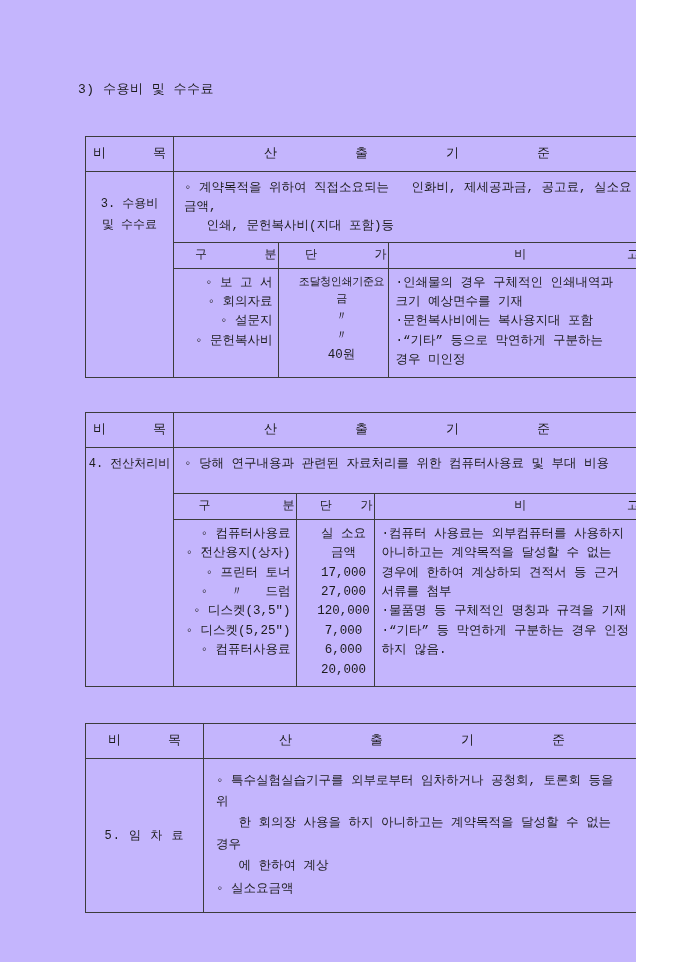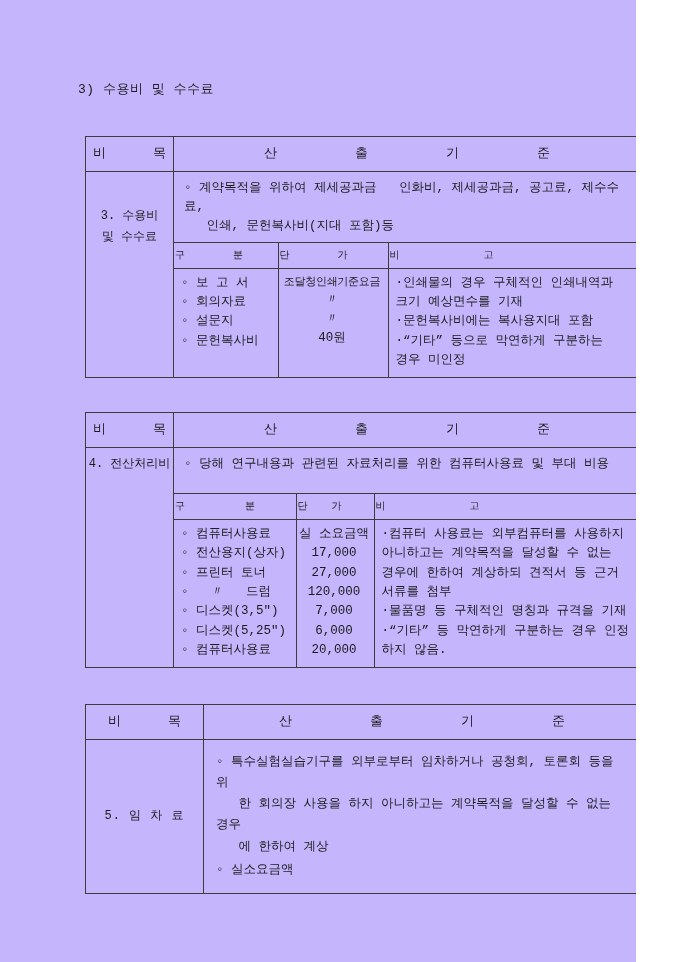--- a/index.html
+++ b/index.html
@@ -12,34 +12,34 @@
   .h-first{margin-top:80px;}
   .h-mid4{margin-top:50px;}
   .h-mid5{margin-top:52px;}
 
   table.tbl{border-collapse:collapse;width:556px;margin:36px 0 0 85px;table-layout:fixed;}
   table.t2{margin-top:34px;}
   .tbl>tbody>tr>th,.tbl>tbody>tr>td{border:1px solid #3c3c3c;}
   .hdr{height:32px;font-weight:normal;text-align:center;white-space:pre;font-size:13px;}
 
   td.item{text-align:center;white-space:pre-wrap;font-size:12px;}
-  .t1 td.item{vertical-align:top;padding-top:34px;line-height:1.8;}
+  .t1 td.item{vertical-align:top;padding-top:22px;line-height:1.8;}
   .t2 td.item{vertical-align:top;padding-top:7px;}
   .t3 td.item{vertical-align:middle;letter-spacing:1px;}
 
   td.content{padding:0;vertical-align:top;}
   .intro{padding:7px 8px 5px 10px;white-space:pre-wrap;line-height:1.55;}
   .gap{height:14px;}
 
   table.inner{width:100%;border-collapse:collapse;border-top:1px solid #3c3c3c;table-layout:fixed;}
-  .inner th{border-bottom:1px solid #3c3c3c;border-left:1px solid #3c3c3c;font-weight:normal;height:23px;text-align:left;white-space:pre;font-size:10px;}
+  .inner th{border-bottom:1px solid #3c3c3c;border-left:1px solid #3c3c3c;font-weight:normal;height:23px;text-align:right;white-space:pre;font-size:12px;}
   .inner th:first-child{border-left:none;}
   .inner td{border-left:1px solid #3c3c3c;vertical-align:top;padding:5px 5px 6px 7px;line-height:1.55;}
-  .inner td:first-child{border-left:none;}
-  td.center{text-align:center;padding-left:0;padding-right:2px;}
+  .inner td:first-child{border-left:none;text-align:right;}
+  td.center{text-align:center;padding-left:19px;padding-right:2px;}
   .line{white-space:pre-wrap;}
   .t1 .danga-first{font-size:11px;letter-spacing:-.3px;}
 
   .t3 td.content{padding:10px 10px 10px 12px;vertical-align:middle;}
   .t3 .line{margin:2px 0;line-height:1.7;}
 </style>
 </head>
 <body>
 
 <div class="page">
@@ -53,21 +53,21 @@
       </colgroup>
     <tbody>
       <tr>
         <th class="hdr">비      목</th>
         <th class="hdr">산          출          기          준</th>
       </tr>
       <tr>
         <td class="item">3. 수용비
 및 수수료</td>
         <td class="content">
-          <div class="intro">◦ 계약목적을 위하여 제세공과금   인화비, 제세공과금, 공고료, 제수수료,
+          <div class="intro">◦ 계약목적을 위하여 직접소요되는   인화비, 제세공과금, 공고료, 실소요금액,
    인쇄, 문헌복사비(지대 포함)등</div>
           <table class="inner">
             <colgroup>
                 <col style="width:104px">
                 <col style="width:110px">
                 <col>
               </colgroup>
             <tbody>
               <tr>
                 <th>구        분</th>

